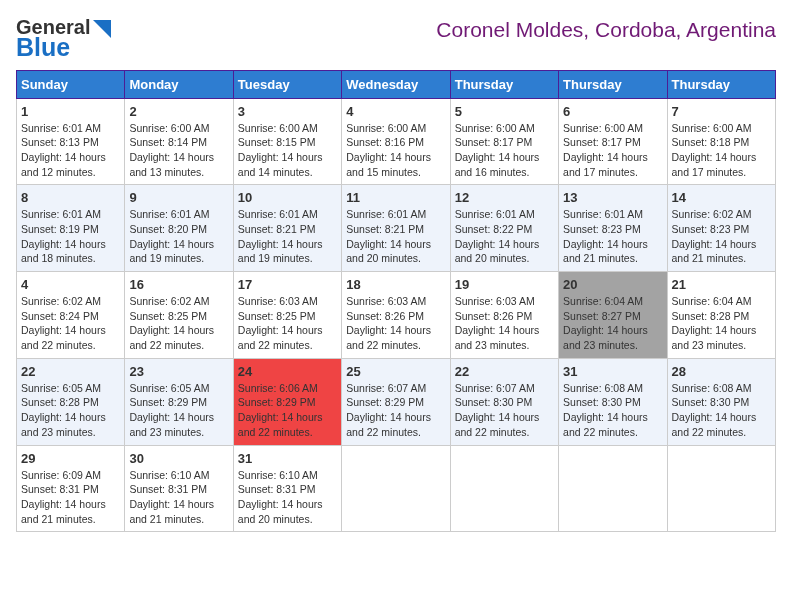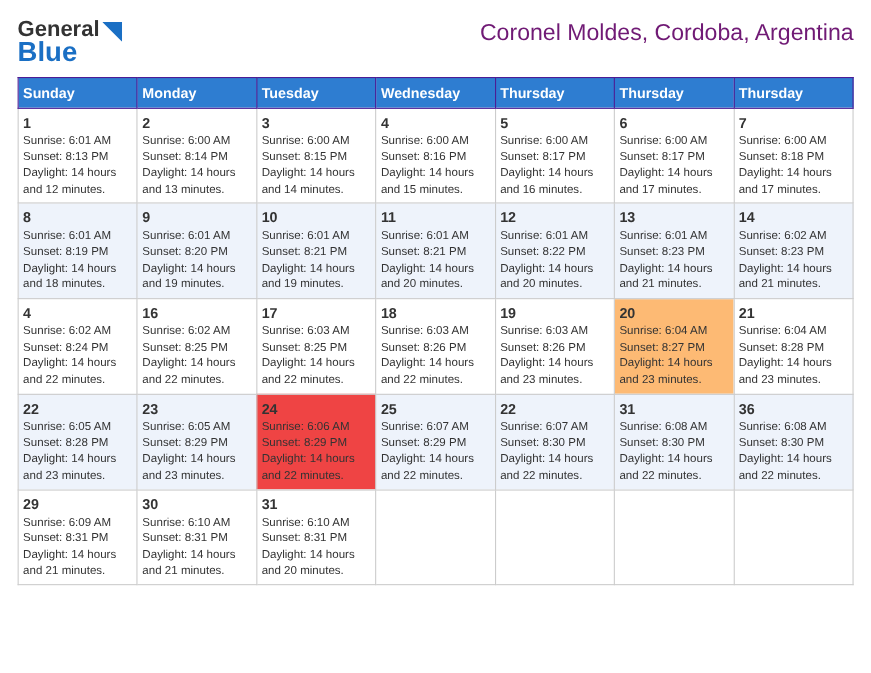--- a/index.html
+++ b/index.html
@@ -283,21 +283,21 @@
         </td>
         <td style="background-color: rgb(255, 255, 255);">
           <span class="day-number">19</span>
           <div class="day-info">
             Sunrise: 6:03 AM<br>
             Sunset: 8:26 PM<br>
             Daylight: 14 hours<br>
             and 23 minutes.
           </div>
         </td>
-        <td style="background-color: #fdba74;">
+        <td style="background-color: #a3a3a3;">
           <span class="day-number">20</span>
           <div class="day-info">
             Sunrise: 6:04 AM<br>
             Sunset: 8:27 PM<br>
             Daylight: 14 hours<br>
             and 23 minutes.
           </div>
         </td>
         <td style="background-color: rgb(255, 255, 255);">
           <span class="day-number">21</span>
@@ -358,21 +358,21 @@
         <td style="background-color: rgb(238, 243, 251);">
           <span class="day-number">31</span>
           <div class="day-info">
             Sunrise: 6:08 AM<br>
             Sunset: 8:30 PM<br>
             Daylight: 14 hours<br>
             and 22 minutes.
           </div>
         </td>
         <td style="background-color: rgb(238, 243, 251);">
-          <span class="day-number">36</span>
+          <span class="day-number">28</span>
           <div class="day-info">
             Sunrise: 6:08 AM<br>
             Sunset: 8:30 PM<br>
             Daylight: 14 hours<br>
             and 22 minutes.
           </div>
         </td>
       </tr>
       <tr>
         <td style="background-color: rgb(255, 255, 255);">

